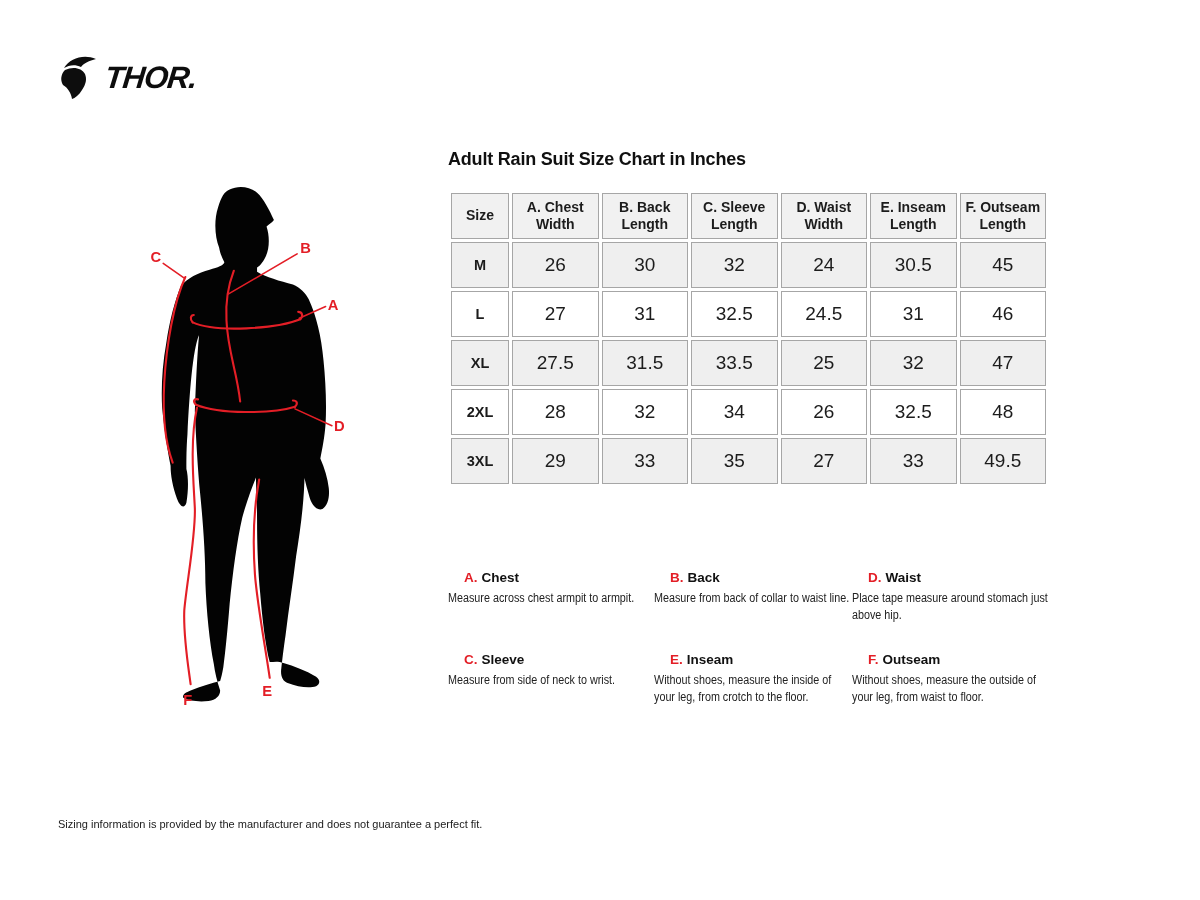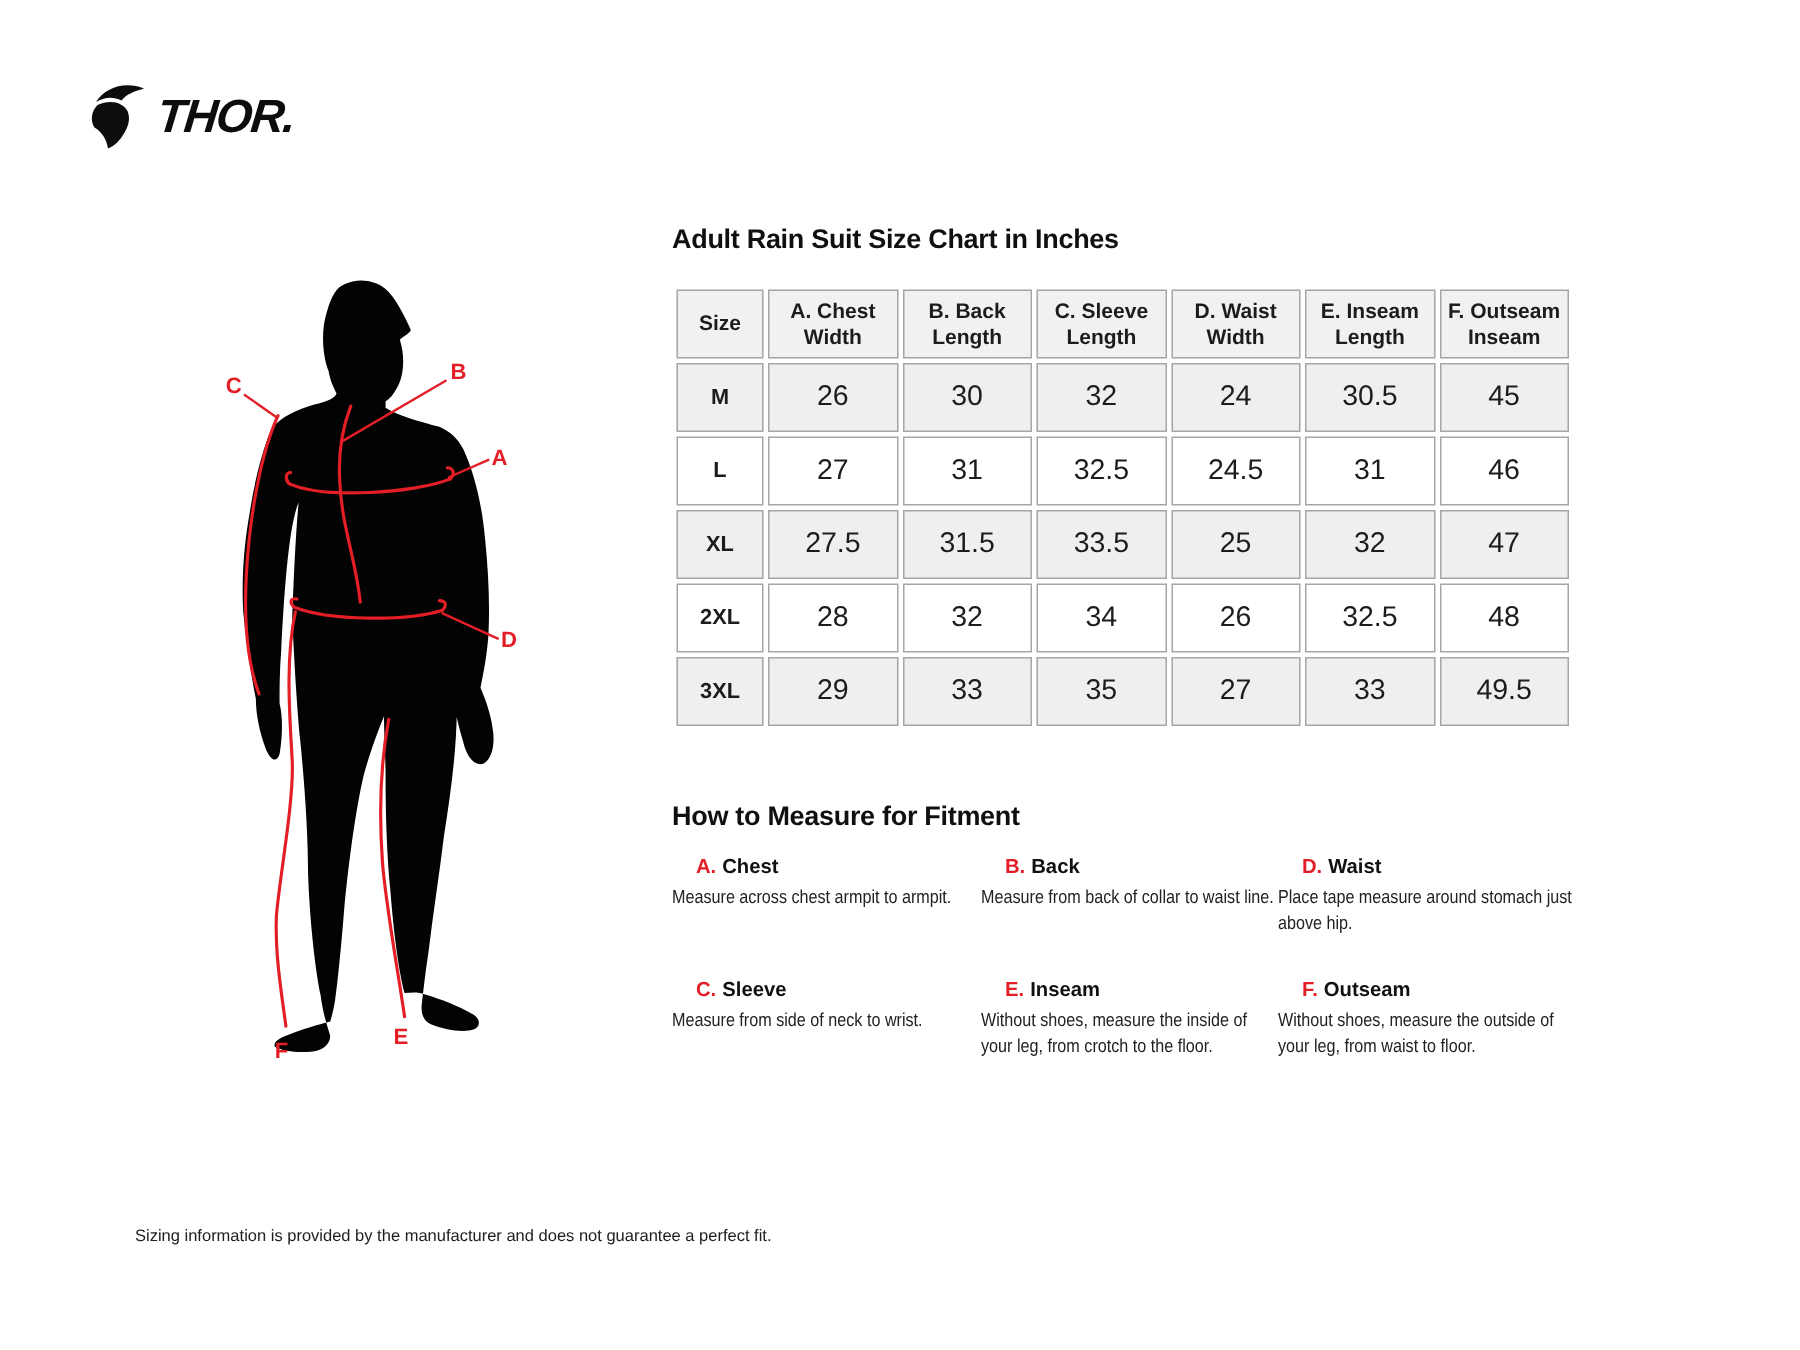--- a/index.html
+++ b/index.html
@@ -45,21 +45,21 @@
     display:grid;grid-template-columns:206px 198px 200px;row-gap:27px;
   }
   .m-head{font-size:13.5px;font-weight:bold;color:#111;margin-bottom:5px;margin-left:16px;}
   .m-letter{color:var(--red);margin-right:4px;}
   .m-text{
     font-size:12.5px;line-height:1.38;color:#222;
     width:116%;transform:scaleX(0.862);transform-origin:0 0;
   }
 
   
-  .footer{position:absolute;left:58px;top:817px;font-size:11px;line-height:1.45;color:#202020;margin-left:32px;}
+  .footer{position:absolute;left:58px;top:817px;font-size:11px;line-height:1.45;color:#202020;}
 </style>
 </head>
 <body>
 
 <div class="canvas" style="--red: #e31e26; --ink: #030303; --row-gray: #efefef; --border-gray: #a6a6a6;">
 
   <div class="logo">
     <svg class="logo-icon" viewBox="0 0 46 46" aria-hidden="true">
       <path fill="#0d0d0d" d="M8,14 C14,4 28,0 40,5 C33,7 28,9 25,13 C19,10 13,11 8,14 Z"></path>
       <path fill="#0d0d0d" d="M9,16 C17,12 26,14 29,20 C31,25 30,30 26,36 C23,41 19,44 16,45 C15,39 12,34 7,31 C4,26 5,20 9,16 Z"></path>
@@ -131,21 +131,21 @@
         <col>
     </colgroup>
     <thead>
       <tr>
           <th>Size</th>
           <th>A. Chest Width</th>
           <th>B. Back Length</th>
           <th>C. Sleeve Length</th>
           <th>D. Waist Width</th>
           <th>E. Inseam Length</th>
-          <th>F. Outseam Inseam</th>
+          <th>F. Outseam Length</th>
         </tr>
     </thead>
     <tbody>
         <tr class="row-gray">
           <td class="size-cell">M</td>
           <td>26</td>
           <td>30</td>
           <td>32</td>
           <td>24</td>
           <td>30.5</td>
@@ -183,21 +183,20 @@
           <td>29</td>
           <td>33</td>
           <td>35</td>
           <td>27</td>
           <td>33</td>
           <td>49.5</td>
         </tr>
       </tbody>
   </table>
 
-  <div class="measure-title">How to Measure for Fitment</div>
   <div class="measure-grid">
       <div>
         <div class="m-head"><span class="m-letter">A.</span><span>Chest</span></div>
         <div class="m-text">Measure across chest armpit to armpit.</div>
       </div>
       <div>
         <div class="m-head"><span class="m-letter">B.</span><span>Back</span></div>
         <div class="m-text">Measure from back of collar to waist line.</div>
       </div>
       <div>

